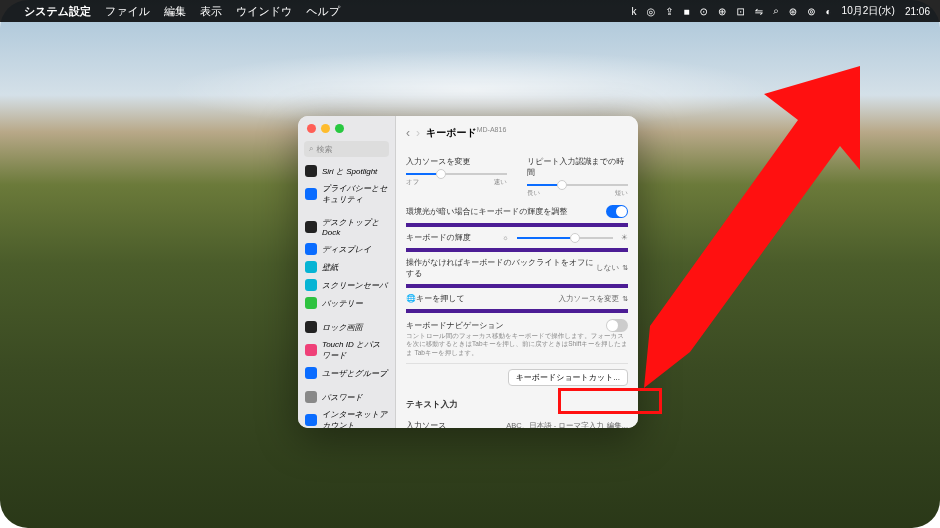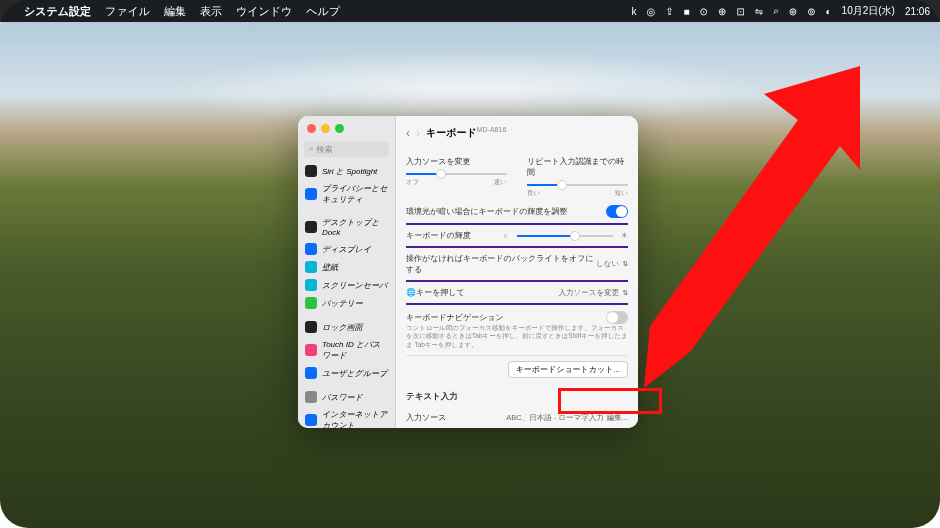--- a/index.html
+++ b/index.html
@@ -41,21 +41,21 @@
 .sb-sep { height: 6px; }
 
 .content { flex: 1; display: flex; flex-direction: column; background: #f5f5f5; }
 .titlebar { height: 34px; display: flex; align-items: center; padding: 0 10px; gap: 6px; }
 .nav-btn { color: #888; font-size: 12px; cursor: pointer; }
 .title-block { display: flex; flex-direction: row; }
 .title { font-size: 10px; font-weight: 600; }
 .subtitle { font-size: 7px; color: #888; }
 
 .panel { flex: 1; overflow-y: auto; padding: 0 10px 10px; font-size: 8px; color: #333; }
-.row { display: flex; align-items: center; padding: 5px 0; border-bottom: 2px solid #4c1d95; }
+.row { display: flex; align-items: center; padding: 5px 0; border-bottom: 4px solid #4c1d95; }
 .row:last-child { border-bottom: none; }
 .row-label { flex: 1; }
 .row-val { color: #666; font-size: 7.5px; display: flex; align-items: center; gap: 3px; }
 
 .sliders { display: flex; gap: 20px; padding: 6px 0 2px; }
 .slider-group { flex: 1; }
 .slider-label { font-size: 8px; margin-bottom: 4px; }
 .slider-track { height: 2px; background: #ccc; position: relative; margin: 6px 0 3px; }
 .slider-track::before { content:''; position:absolute; left:0; width:30%; height:2px; background:#0a6cff; }
 .slider-thumb { position: absolute; left: 30%; top: -4px; width: 10px; height: 10px; background: #fff; border: 1px solid #ccc; border-radius: 50%; }

